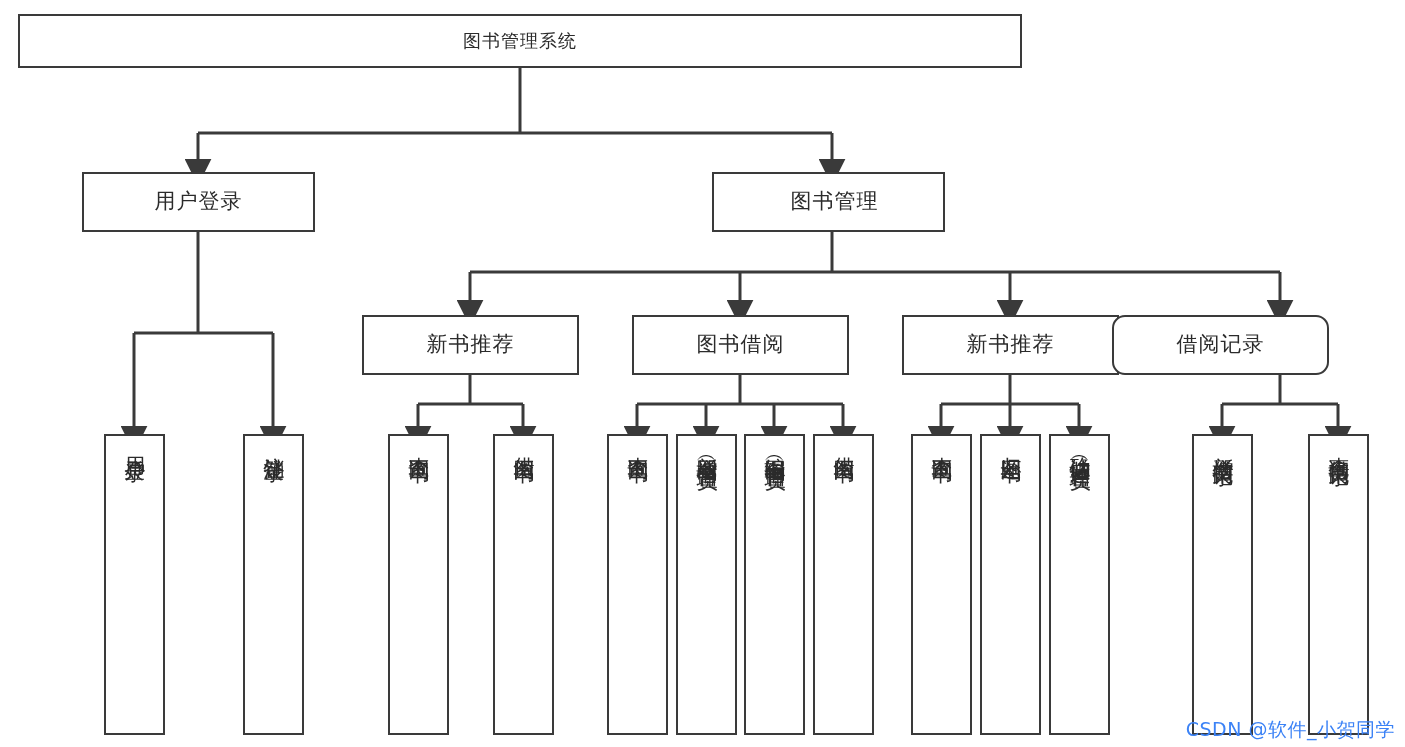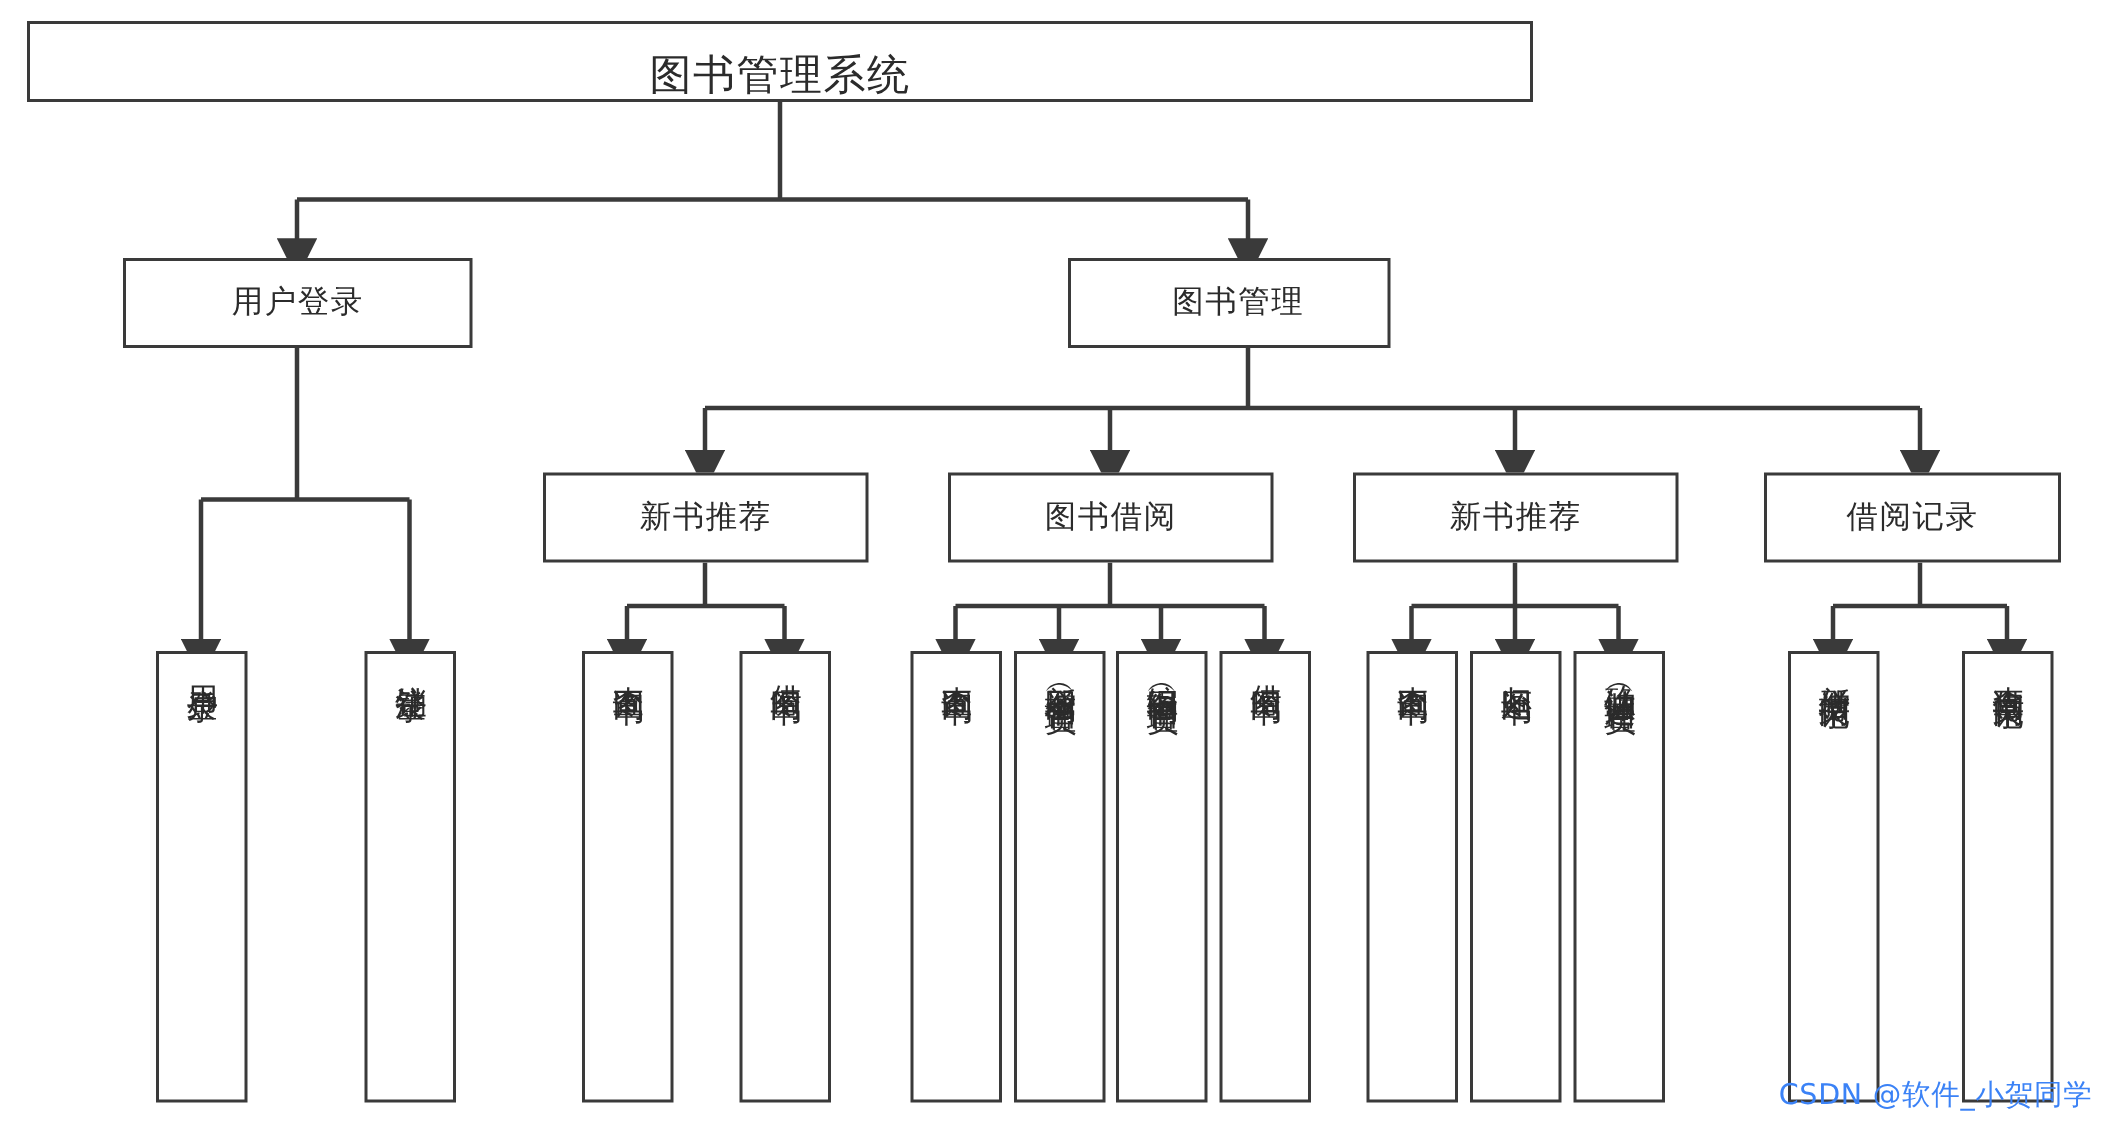--- a/index.html
+++ b/index.html
@@ -52,22 +52,21 @@
   .node.vertical .node-label {
     writing-mode: vertical-rl;
     text-orientation: upright;
     font-size: 21px;
     line-height: 1.28;
     letter-spacing: 2px;
     white-space: nowrap;
     display: block;
   }
   .node.root {
-    font-size: 28px;
-    align-items: flex-end;
+    font-size: 18px;
   }
   #watermark {
     position: absolute;
     right: 10px;
     bottom: 4px;
     font-size: 19px;
     color: #3b82f6;
     white-space: nowrap;
     letter-spacing: 0.5px;
     font-family: "DejaVu Sans", "Liberation Sans", sans-serif;
@@ -129,37 +128,37 @@
   </svg>
 
   <div class="node horizontal root" style="left:18px; top:14px; width:1004px; height:54px;">
     <span class="node-label">图书管理系统</span>
   </div>
 
   <div class="node horizontal" style="left:82px; top:172px; width:233px; height:60px;">
     <span class="node-label">用户登录</span>
   </div>
 
-  <div class="node horizontal" style="left:712px; top:172px; width:215px; height:60px;padding-left:12px;">
+  <div class="node horizontal" style="left:712px; top:172px; width:233px; height:60px;padding-left:12px;">
     <span class="node-label">图书管理</span>
   </div>
 
   <div class="node horizontal" style="left:632px; top:315px; width:217px; height:60px;">
     <span class="node-label">图书借阅</span>
   </div>
 
   <div class="node horizontal" style="left:362px; top:315px; width:217px; height:60px;">
     <span class="node-label">新书推荐</span>
   </div>
 
   <div class="node horizontal" style="left:902px; top:315px; width:217px; height:60px;">
     <span class="node-label">新书推荐</span>
   </div>
 
-  <div class="node horizontal" style="left:1176px; top:315px; width:198px; height:60px;">
+  <div class="node horizontal" style="left:1112px; top:315px; width:217px; height:60px;border-radius:13px;">
     <span class="node-label">借阅记录</span>
   </div>
 
   <div class="node vertical" style="left:104px; top:434px; width:61px; height:301px;">
     <span class="node-label">用户登录</span>
   </div>
 
   <div class="node vertical" style="left:243px; top:434px; width:61px; height:301px;">
     <span class="node-label">注销登录</span>
   </div>

